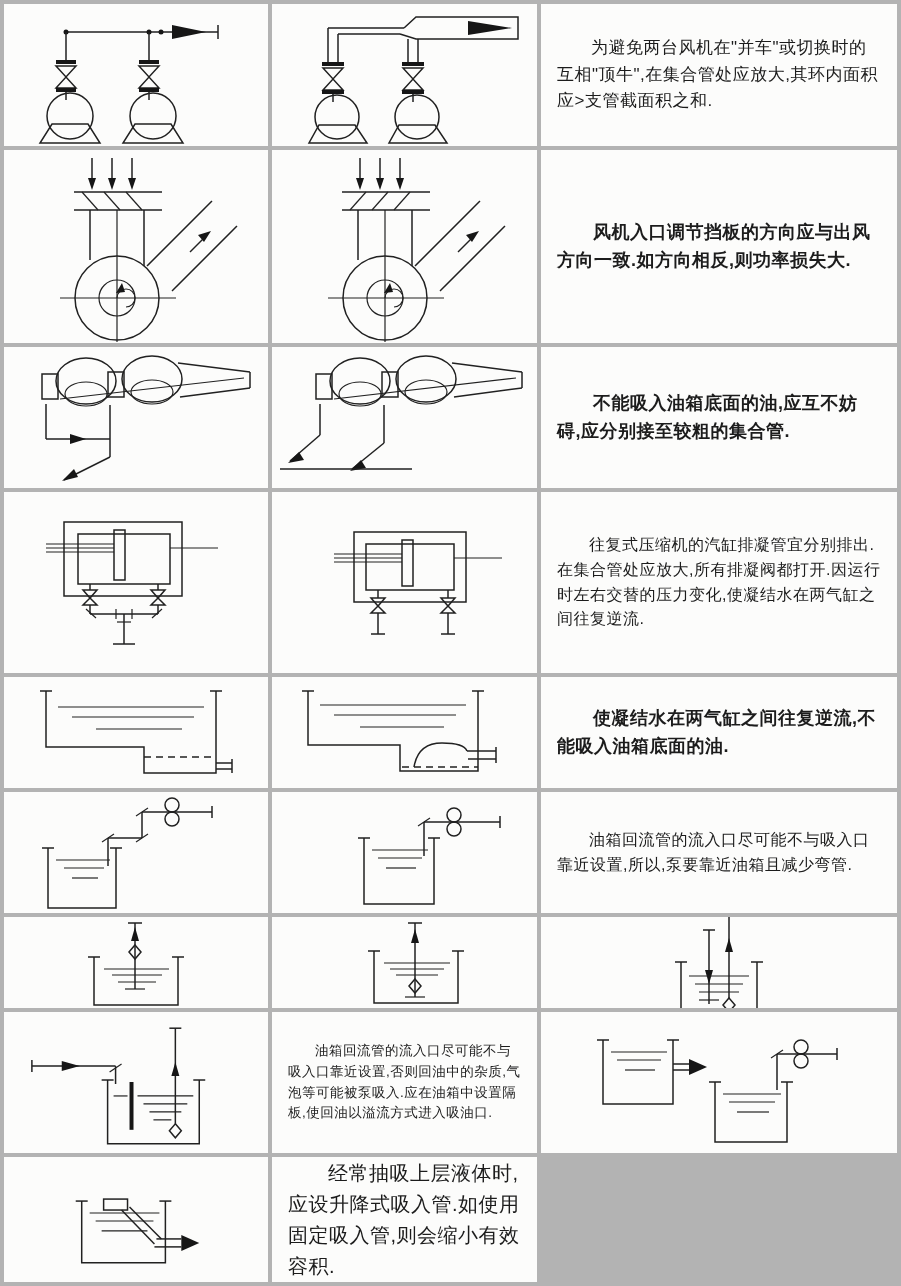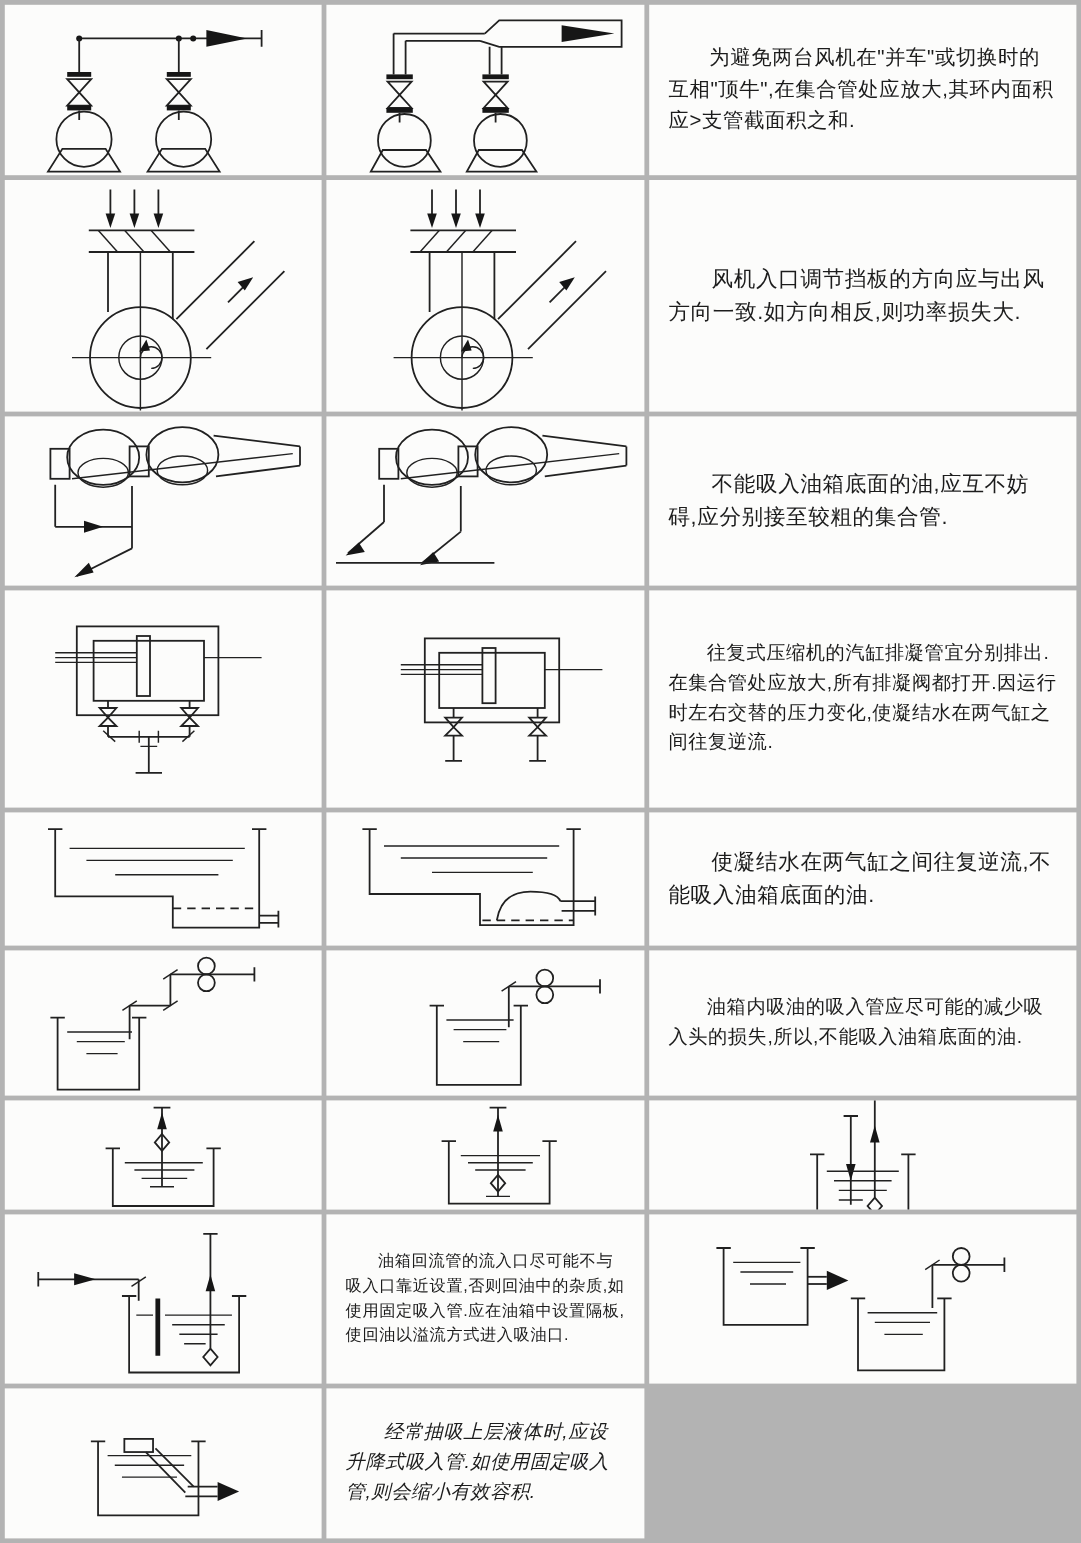--- a/index.html
+++ b/index.html
@@ -13,22 +13,22 @@
     gap:4px;padding:4px;
   }
   .cell{background:#fcfcfb;overflow:hidden;display:flex;align-items:center;justify-content:center;}
   .cell.diagram svg{display:block;}
   .cell.caption{
     display:flex;flex-direction:column;justify-content:center;
     padding:6px 16px;box-sizing:border-box;
     color:#1c1c1c;
   }
   .cell.caption p{margin:0;text-indent:2em;line-height:1.55;letter-spacing:0.5px;}
-  .fs17 p{font-size:17px;} .fs18 p{font-size:18px;} .fs16 p{font-size:16px;}
-  .fs15 p{font-size:16px;font-style:italic;} .fs13 p{font-size:13.5px;}
+  .fs17 p{font-size:17px;} .fs18 p{font-size:18px;font-weight:bold;} .fs16 p{font-size:16px;}
+  .fs15 p{font-size:20px;} .fs13 p{font-size:13.5px;}
   .pad-lg{padding:6px 14px 6px 30px;}
   svg .ln{stroke:#212121;stroke-width:1.5;fill:none;}
   svg .thin{stroke:#212121;stroke-width:1.2;fill:none;}
   svg .fill{fill:#161616;stroke:none;}
   svg .dash{stroke:#212121;stroke-width:1.3;fill:none;stroke-dasharray:7 5;}
   svg .thick{stroke:#161616;stroke-width:4;fill:none;}
 </style>
 </head>
 <body>
 
@@ -312,21 +312,21 @@
         <line class="thin" x1="114" y1="76" x2="144" y2="76"></line>
       <line class="ln" x1="152" y1="64" x2="152" y2="30"></line>
       <line class="thin" x1="146" y1="34" x2="158" y2="26"></line>
       <line class="ln" x1="152" y1="30" x2="228" y2="30"></line>
       <circle class="ln" cx="182" cy="23" r="7"></circle>
         <circle class="ln" cx="182" cy="37" r="7"></circle>
       <line class="ln" x1="228" y1="24" x2="228" y2="36"></line>
     </svg>
   </div>
   <div class="cell caption fs16">
-    <p>油箱内吸油的吸入管应尽可能的减少吸入头的损失,所以,不能吸入油箱底面的油.</p>
+    <p>油箱回流管的流入口尽可能不与吸入口靠近设置,所以,泵要靠近油箱且减少弯管.</p>
   </div>
 
   <div class="cell diagram">
     <svg width="264" height="91" viewBox="0 0 264 91">
       <line class="ln" x1="124" y1="6" x2="138" y2="6"></line>
       <line class="ln" x1="131" y1="6" x2="131" y2="72"></line>
       <polygon class="fill" points="127,24 135,24 131,10"></polygon>
       <polygon class="ln" points="131,28 137,35 131,42 125,35"></polygon>
       <path class="ln" d="M90,40 L90,88 L174,88 L174,40"></path>
       <line class="ln" x1="84" y1="40" x2="96" y2="40"></line>
@@ -388,21 +388,21 @@
       <polygon class="fill" points="168,64 176,64 172,50"></polygon>
       <polygon class="ln" points="172,112 178,119 172,126 166,119"></polygon>
       <line class="thin" x1="110" y1="84" x2="124" y2="84"></line>
       <line class="thin" x1="134" y1="84" x2="190" y2="84"></line>
         <line class="thin" x1="140" y1="92" x2="184" y2="92"></line>
         <line class="thin" x1="146" y1="100" x2="178" y2="100"></line>
       <line class="thin" x1="150" y1="108" x2="168" y2="108"></line>
     </svg>
   </div>
   <div class="cell caption fs13 pad-lg">
-    <p>油箱回流管的流入口尽可能不与吸入口靠近设置,否则回油中的杂质,如使用固定吸入管.应在油箱中设置隔板,使回油以溢流方式进入吸油口.</p>
+    <p>油箱回流管的流入口尽可能不与吸入口靠近设置,否则回油中的杂质,气泡等可能被泵吸入.应在油箱中设置隔板,使回油以溢流方式进入吸油口.</p>
   </div>
 
   <div class="cell diagram">
     <svg width="264" height="125" viewBox="0 0 264 125">
       <path class="ln" d="M16,20 L16,84 L86,84 L86,20"></path>
       <line class="ln" x1="10" y1="20" x2="22" y2="20"></line>
         <line class="ln" x1="80" y1="20" x2="92" y2="20"></line>
       <line class="thin" x1="24" y1="32" x2="80" y2="32"></line>
         <line class="thin" x1="30" y1="40" x2="74" y2="40"></line>
         <line class="thin" x1="38" y1="50" x2="68" y2="50"></line>

